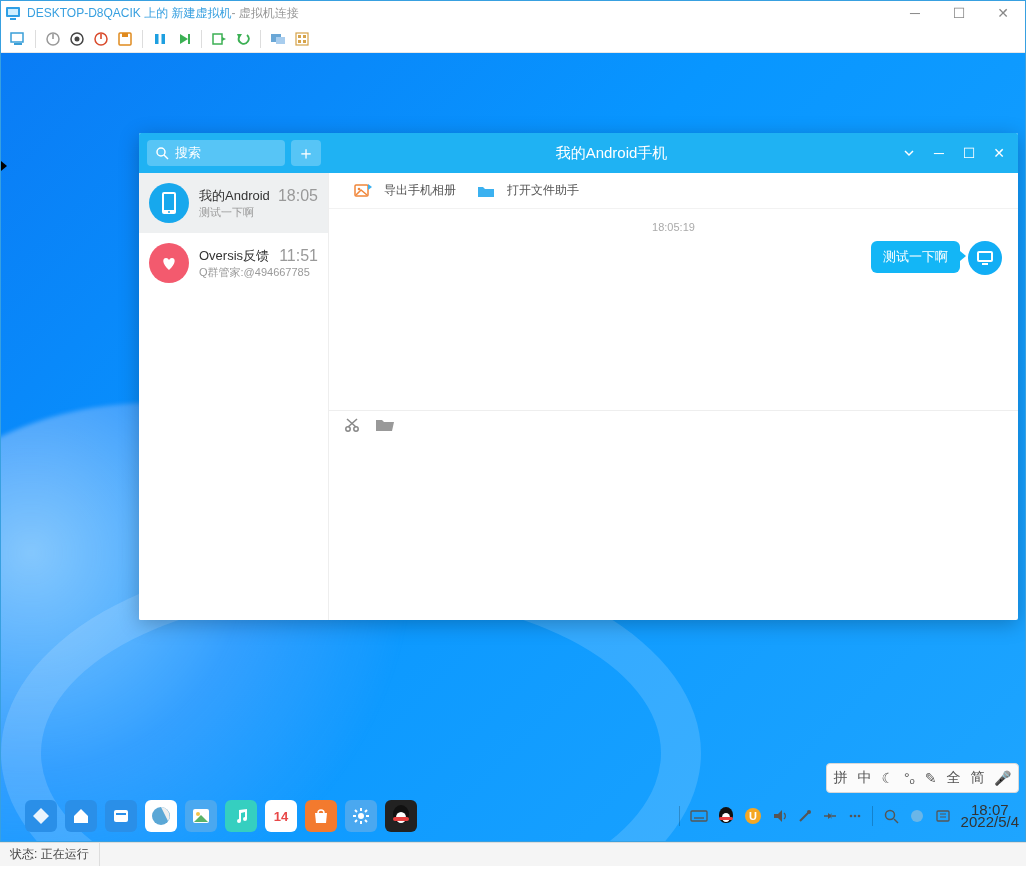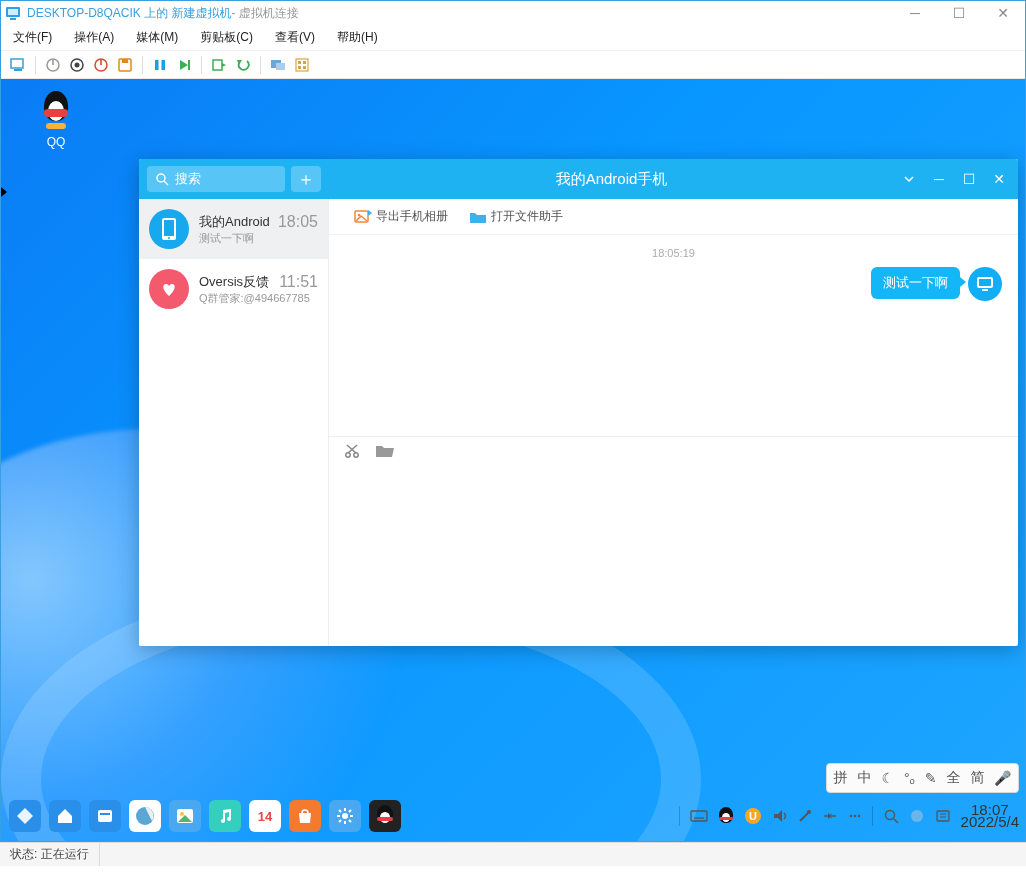--- a/index.html
+++ b/index.html
@@ -39,34 +39,34 @@
 .qq-sidebar { width:190px; background:#fff; border-right:1px solid #eee; }
 .chat-item { height:60px; display:flex; align-items:center; padding:0 10px; gap:10px; cursor:default;}
 .chat-item.active { background:#eef0f1; }
 .chat-avatar { width:40px; height:40px; border-radius:50%; display:flex; align-items:center; justify-content:center; color:#fff; flex-shrink:0;}
 .chat-info { flex:1; min-width:0; }
 .chat-row1 { display:flex; justify-content:space-between; font-size:13px; color:#333;}
 .chat-row1 .time { color:#999; font-size:16px;}
 .chat-row2 { font-size:11px; color:#999; white-space:nowrap; overflow:hidden; text-overflow:ellipsis;}
 .qq-main { flex:1; display:flex; flex-direction:column; min-width:0;}
 .qq-toolbar2 { height:36px; display:flex; align-items:center; gap:8px; padding:0 12px; border-bottom:1px solid #f2f2f2; font-size:12px; color:#555;}
-.tool-link { display:flex; align-items:center; gap:4px;padding-left:13px;}
+.tool-link { display:flex; align-items:center; gap:12px;padding-left:13px;}
 .tool-icon{width:18px;height:18px;display:flex;align-items:center;justify-content:center;}
 .qq-msgs { flex:1; position:relative; padding:10px 16px; overflow:hidden;}
 .msg-time { text-align:center; color:#aaa; font-size:11px; margin:2px 0;}
 .msg-row { display:flex; justify-content:flex-end; align-items:flex-start; gap:8px; margin-top:8px;}
 .bubble { background:#13b6f6; color:#fff; padding:7px 12px; border-radius:6px; font-size:13px; position:relative;}
 .bubble:after { content:""; position:absolute; right:-6px; top:10px; border-left:6px solid #13b6f6; border-top:5px solid transparent; border-bottom:5px solid transparent;}
 .msg-avatar { width:34px; height:34px; border-radius:50%; background:#12aef5; display:flex; align-items:center; justify-content:center;}
 .qq-input-tb { height:30px; border-top:1px solid #eee; display:flex; align-items:center; gap:14px; padding:0 14px; color:#888;}
 .qq-input { flex:1; }
 .qq-send-row { height:40px; display:flex; justify-content:flex-end; align-items:center; padding:0 10px;}
 .send-btn { background:#1296db; color:#fff; font-size:12px; padding:5px 14px; border-radius:3px;}
 
-.dock { position:absolute; left:8px; bottom:6px; height:38px; display:flex; align-items:center; gap:8px;}
+.dock { position:absolute; left:24px; bottom:6px; height:38px; display:flex; align-items:center; gap:8px;}
 .dock-item { width:32px; height:32px; border-radius:6px; display:flex; align-items:center; justify-content:center; font-size:18px; color:#fff;}
 
 .tray { position:absolute; right:6px; bottom:6px; height:38px; display:flex; align-items:center; gap:10px; color:#444; font-size:13px;}
 .tray .sep { width:1px; height:20px; background:rgba(0,0,0,0.2);}
 .tray-time { font-size:15px; line-height:12px; text-align:center; color:#333;}
 
 .ime { position:absolute; right:6px; bottom:48px; height:30px; background:#fbfbfb; border:1px solid #d8d8d8; border-radius:4px; display:flex; align-items:center; padding:0 6px; gap:10px; font-size:14px; color:#555;}
 
 .watermark { position:absolute; right:10px; bottom:4px; font-size:26px; font-weight:600; color:rgba(255,255,255,0.7); letter-spacing:1px; font-family:Arial; text-shadow:0 0 2px rgba(0,0,0,0.2); pointer-events:none;}
 .watermark .sub{font-size:13px;display:block;text-align:right;letter-spacing:4px;margin-top:-4px;}
@@ -90,28 +90,20 @@
     </span>
     <span class="t1">DESKTOP-D8QACIK 上的 新建虚拟机</span>
     <span class="t2"> - 虚拟机连接</span>
     <div class="outer-winbtns">
       <div>─</div>
       <div>☐</div>
       <div>✕</div>
     </div>
   </div>
 
-  <div class="menubar">
-    <div>文件(F)</div>
-    <div>操作(A)</div>
-    <div>媒体(M)</div>
-    <div>剪贴板(C)</div>
-    <div>查看(V)</div>
-    <div>帮助(H)</div>
-  </div>
 
   <div class="toolbar">
     <span class="tb-btn">
         <svg width="16" height="16">
           <rect x="1" y="2" width="12" height="9" fill="none" stroke="#3a9fd8" stroke-width="1.5"></rect>
           <rect x="4" y="12" width="8" height="2" fill="#3a9fd8"></rect>
         </svg>
       </span>
     <span class="tb-sep"></span>
     <span class="tb-btn">
@@ -180,29 +172,20 @@
           <rect x="9" y="9" width="3" height="3" fill="#d6a34a"></rect>
         </svg>
       </span>
   </div>
 
   <div class="vm-desktop">
     <div class="swirl"></div>
     <div class="swirl2"></div>
     <div class="cursor-arrow"></div>
 
-    <div class="desktop-icon">
-      <div class="pic">
-        <div class="penguin-body"></div>
-          <div class="penguin-belly"></div>
-          <div class="penguin-scarf"></div>
-          <div class="penguin-feet"></div>
-      </div>
-      <div>QQ</div>
-    </div>
 
     <div class="qq-window">
       <div class="qq-titlebar">
         <div class="qq-left-hdr">
           <div class="qq-search">
             <svg width="14" height="14" style="margin-right:6px">
                 <circle cx="6" cy="6" r="4" fill="none" stroke="#fff" stroke-width="1.5"></circle>
                 <line x1="9" y1="9" x2="13" y2="13" stroke="#fff" stroke-width="1.5"></line>
               </svg>
             <span>搜索</span>

